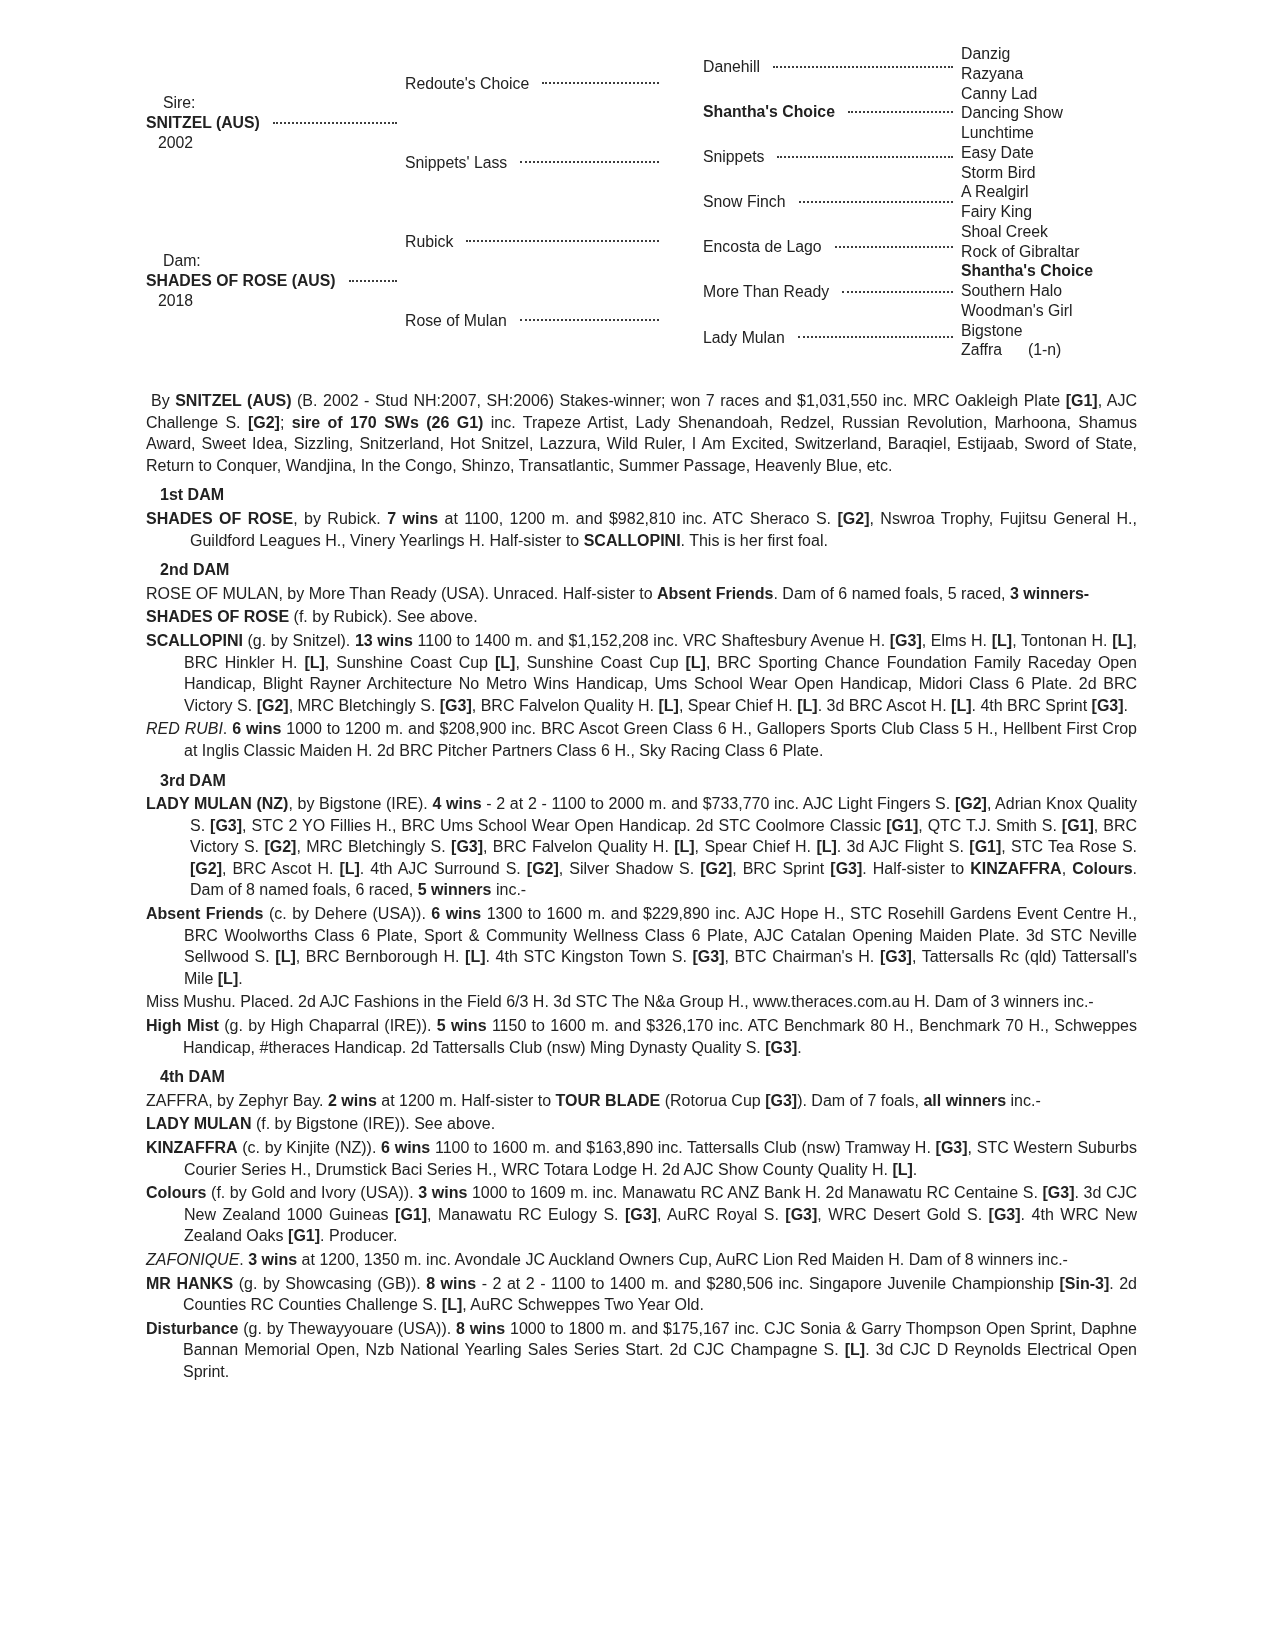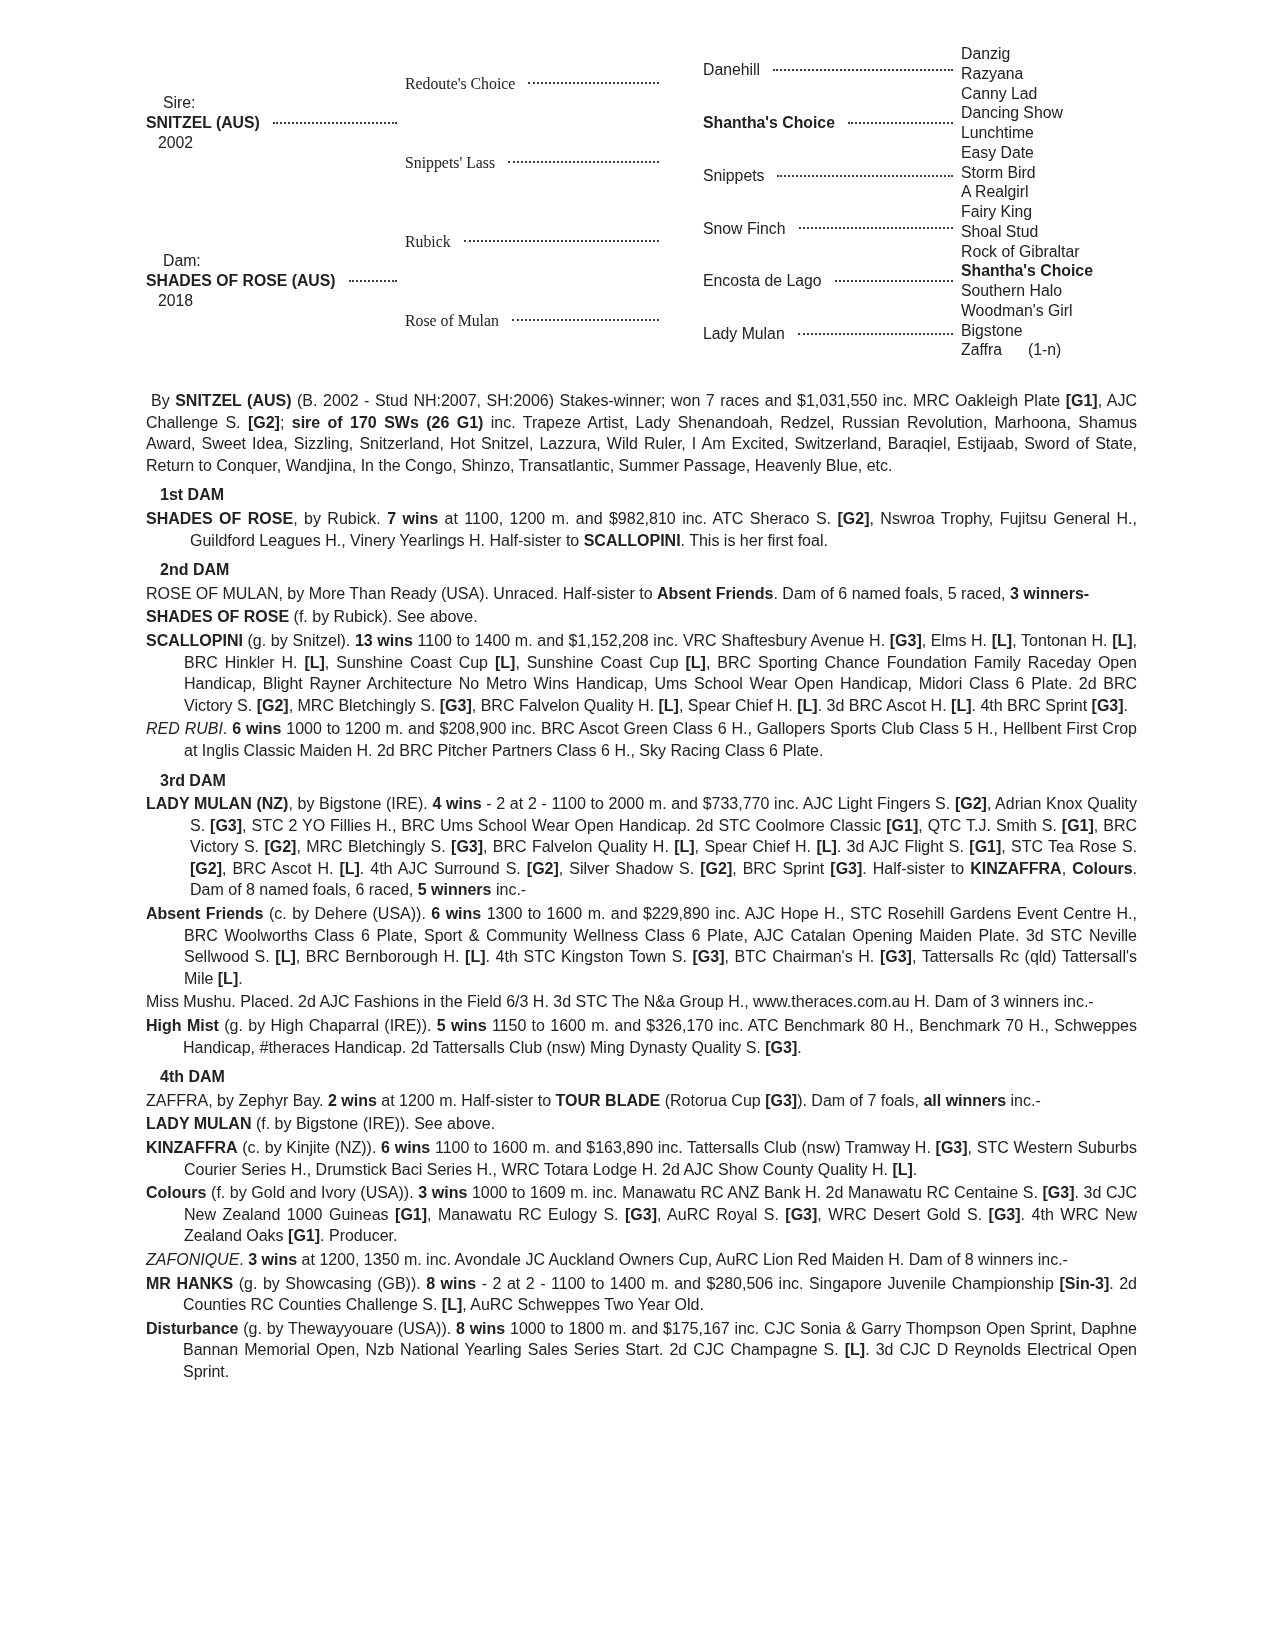--- a/index.html
+++ b/index.html
@@ -7,21 +7,21 @@
   .page {
     width: 1275px; height: 1650px; background: #ffffff; color: #222;
     font-family: "Liberation Sans", "DejaVu Sans", sans-serif;
     overflow: hidden; position: relative;
   }
   .content { padding: 44px 138px 0 146px; }
 
   
   .ped { display: flex; height: 316px; margin-bottom: 30px; font-size: 15.8px; }
   .col { display: flex; flex-direction: column; height: 100%; }
-  .col1 { width: 259px; justify-content: center; } .col2 { width: 262px; font-family: Liberation Serif, serif; } .col3 { width: 258px; margin-left: 36px; } .col4 { flex: 1; }
+  .col1 { width: 259px; justify-content: center; } .col2 { width: 262px; } .col3 { width: 258px; margin-left: 36px; } .col4 { flex: 1; }
   .blk { flex: 1; display: flex; flex-direction: column; justify-content: center; }
   .nmline { display: flex; align-items: center; width: 100%; line-height: 19.7px; white-space: nowrap; }
   .lead { flex: 1 1 18px; min-width: 14px; height: 0; border-bottom: 2px dotted #3d3d3d; margin: 0 8px 0 13px; }
   .lbl { padding-left: 17px; line-height: 19.7px; }
   .yr  { padding-left: 12px; line-height: 19.7px; }
   .g4row { height: 19.75px; display: flex; align-items: center; line-height: 19.75px; white-space: nowrap; }
   .note { margin-left: 26px; }
   .b { font-weight: 700; }
   .i { font-style: italic; }
 
@@ -114,20 +114,26 @@
             </div>
           </div>
         <div class="blk">
             <div class="nmline">
               <span>Encosta de Lago</span>
               <span class="lead"></span>
             </div>
           </div>
         <div class="blk">
             <div class="nmline">
+              <span>More Than Ready</span>
+              <span class="lead"></span>
+            </div>
+          </div>
+        <div class="blk">
+            <div class="nmline">
               <span>Lady Mulan</span>
               <span class="lead"></span>
             </div>
           </div>
       </div>
 
       <div class="col col4">
         <div class="g4row">
             <span>Danzig</span>
           </div>
@@ -149,21 +155,21 @@
         <div class="g4row">
             <span>Storm Bird</span>
           </div>
         <div class="g4row">
             <span>A Realgirl</span>
           </div>
         <div class="g4row">
             <span>Fairy King</span>
           </div>
         <div class="g4row">
-            <span>Shoal Stud</span>
+            <span>Shoal Creek</span>
           </div>
         <div class="g4row">
             <span>Rock of Gibraltar</span>
           </div>
         <div class="g4row">
             <span class="b">Shantha's Choice</span>
           </div>
         <div class="g4row">
             <span>Southern Halo</span>
           </div>

